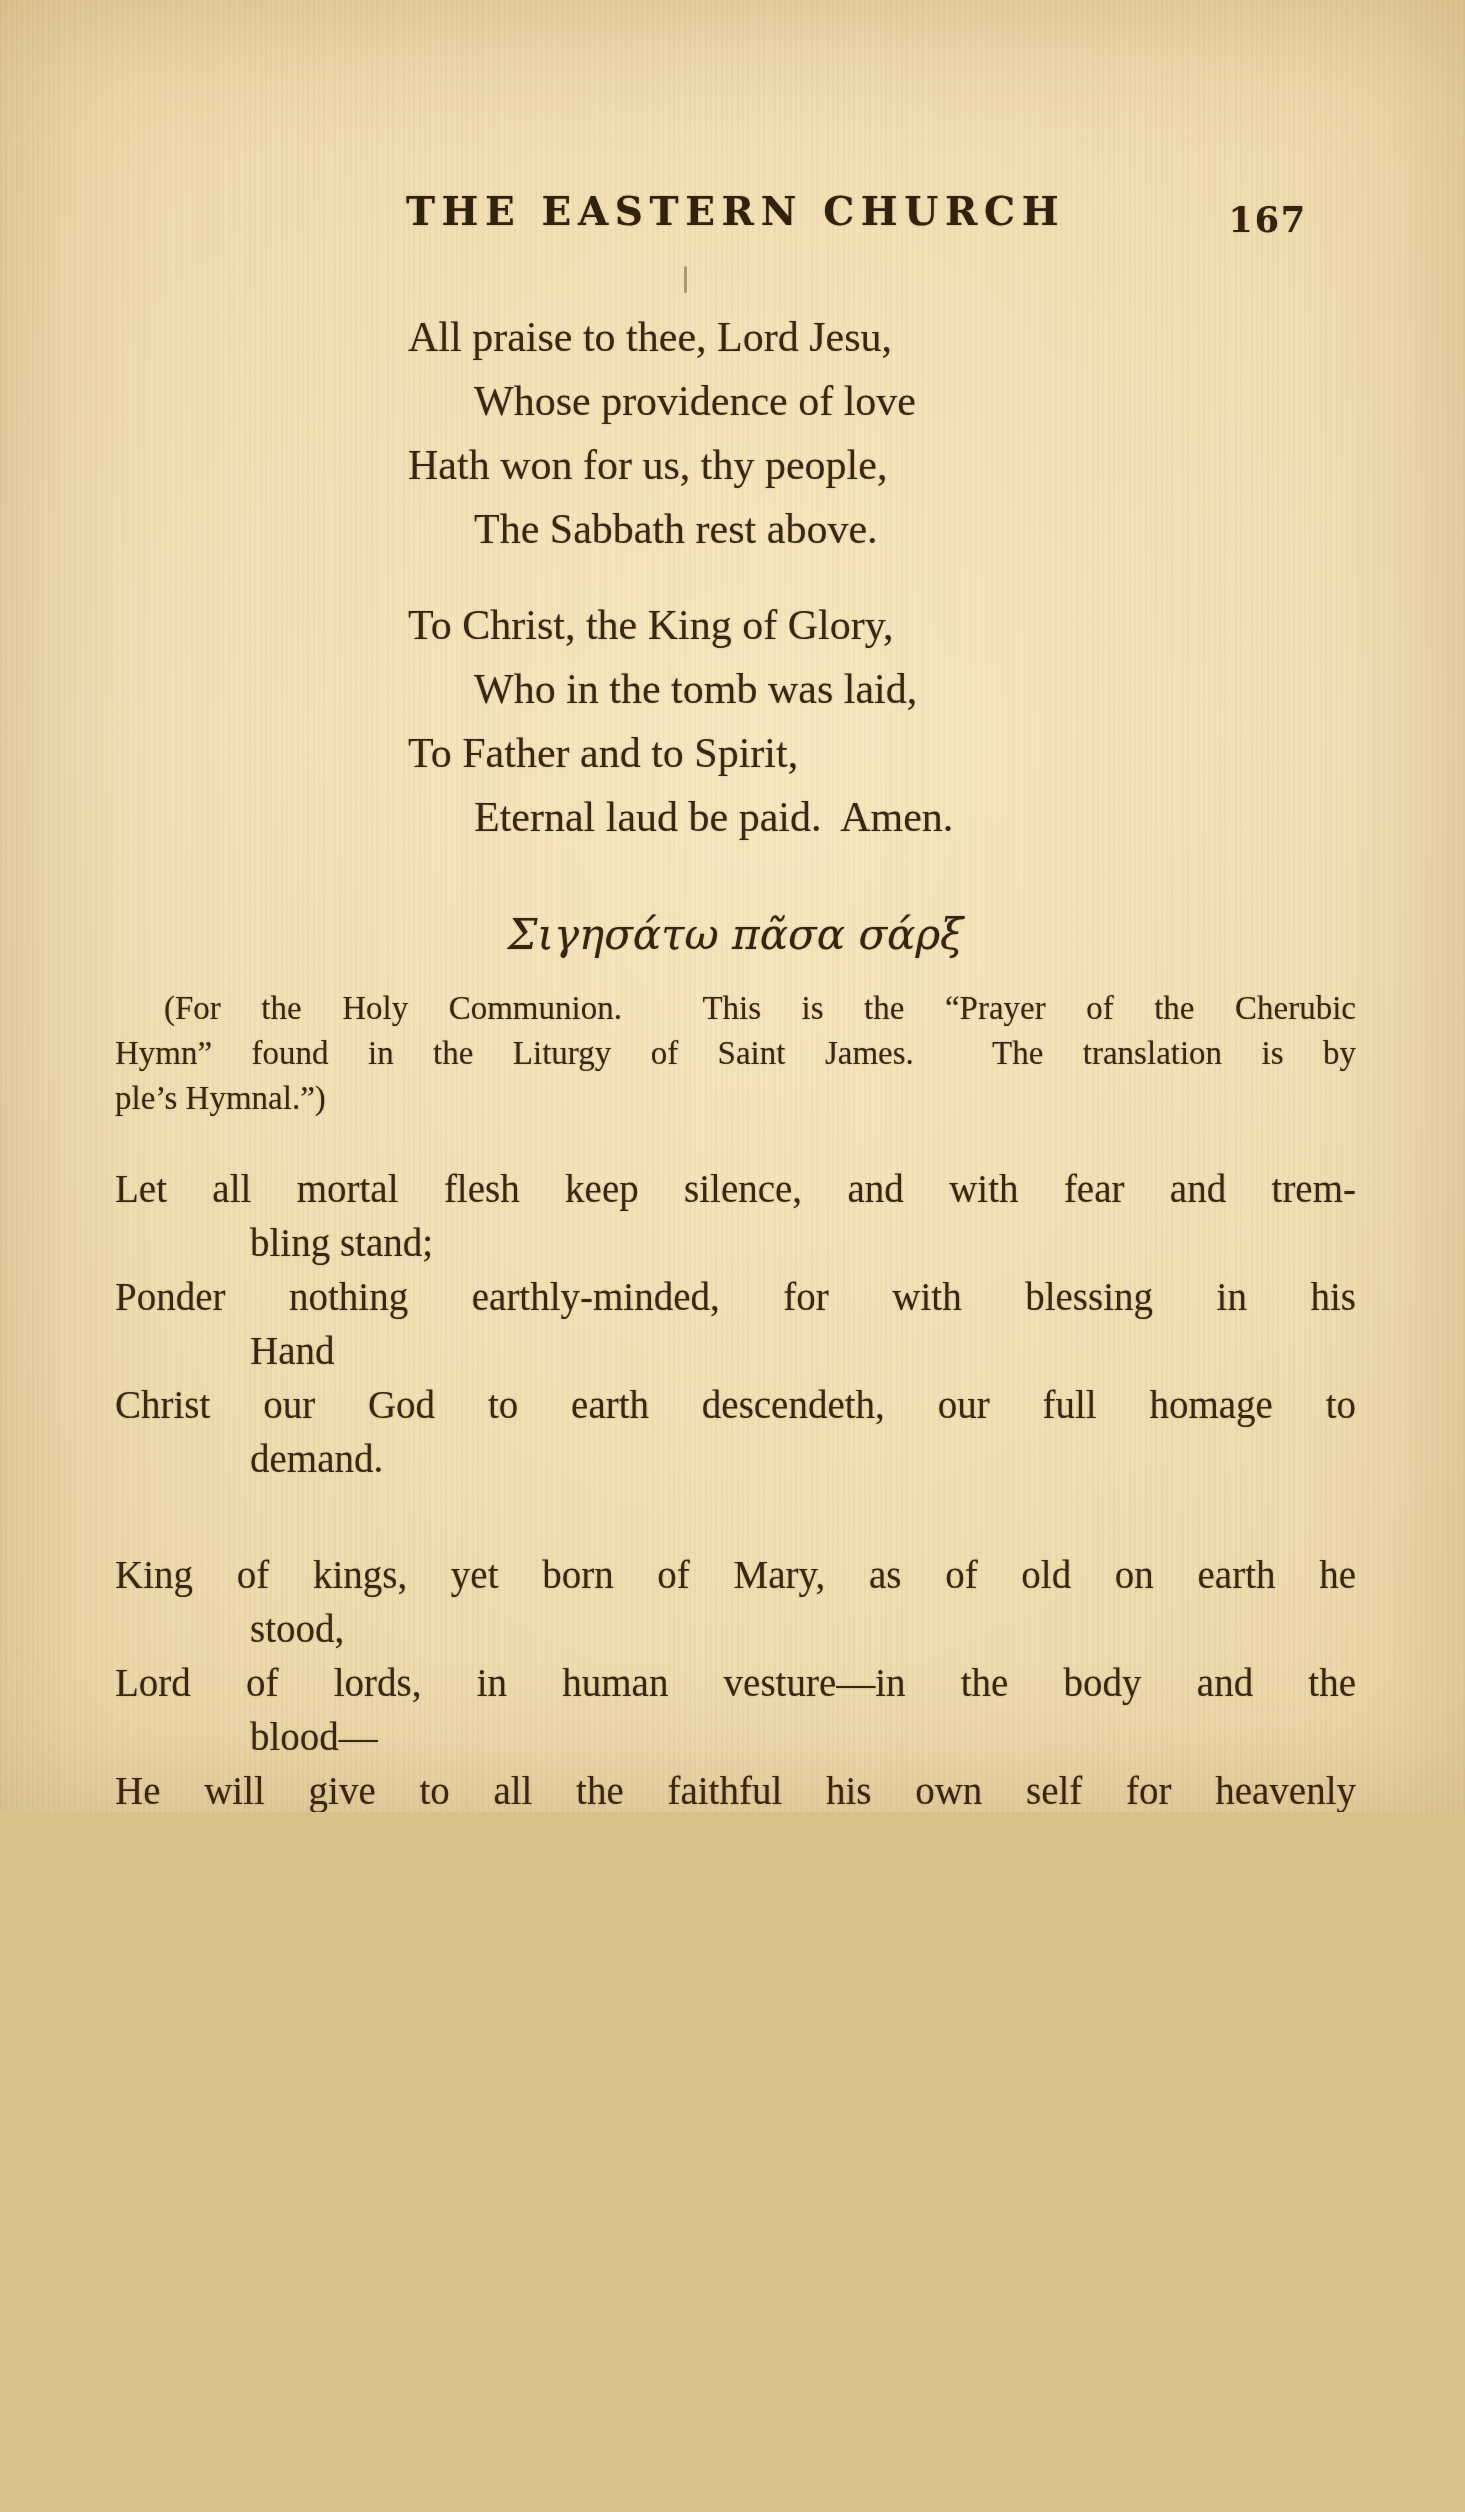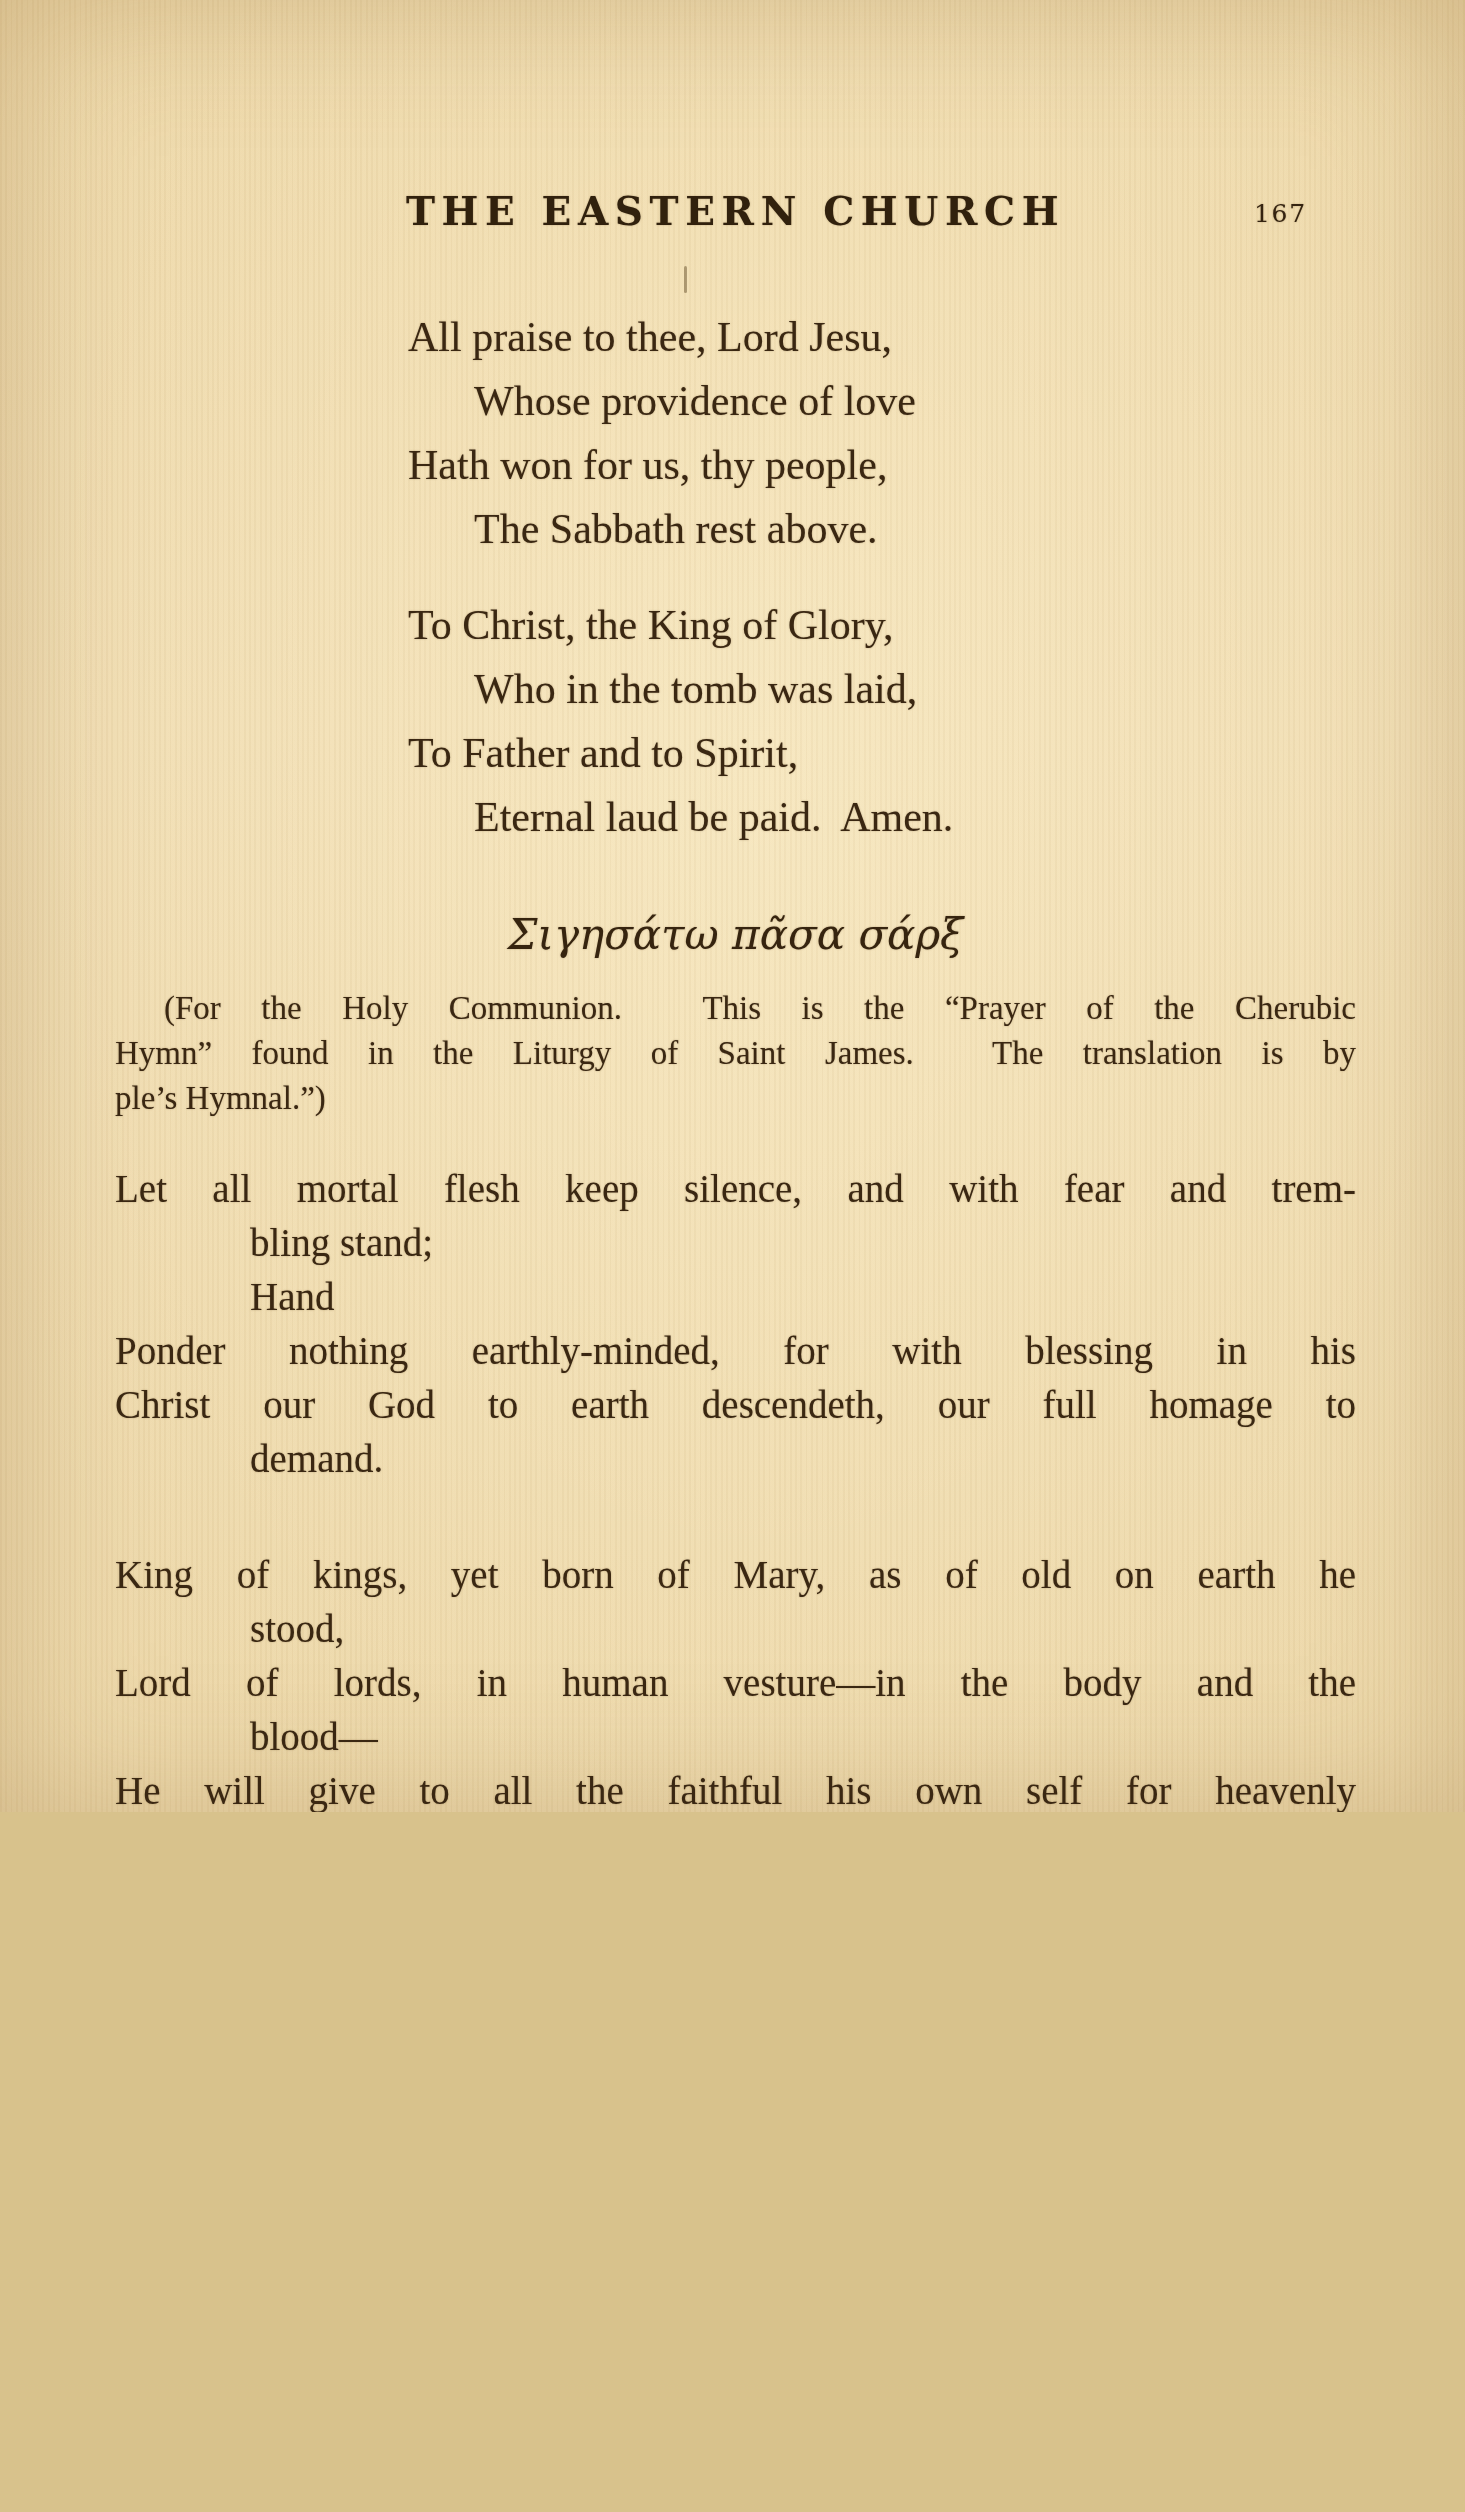--- a/index.html
+++ b/index.html
@@ -37,22 +37,22 @@
     font-weight: 700;
     font-size: 39px;
     letter-spacing: 0.17em;
     color: #31210d;
   }
   .page-number {
     position: absolute;
     right: 49px;
     top: 10.6px;
     font-family: "DejaVu Serif", serif;
-    font-weight: 400;
-    font-size: 25px;
+    font-weight: 700;
+    font-size: 35px;
     letter-spacing: 1.8px;
     color: #342310;
   }
   .scan-tick {
     position: absolute;
     left: 569px;
     top: 78px;
     width: 2.7px;
     height: 26.6px;
     background: rgba(92,68,34,0.45);
@@ -132,22 +132,22 @@
 
     <div class="note">
       <div class="note-line first">(For the Holy Communion.  This is the “Prayer of the Cherubic</div>
       <div class="note-line">Hymn” found in the Liturgy of Saint James.  The translation is by</div>
       <div class="note-line last">ple’s Hymnal.”)</div>
     </div>
 
     <div class="stanza">
       <div class="sline full">Let all mortal flesh keep silence, and with fear and trem-</div>
       <div class="sline cont">bling stand;</div>
+      <div class="sline full">Ponder nothing earthly-minded, for with blessing in his</div>
       <div class="sline cont">Hand</div>
-      <div class="sline full">Ponder nothing earthly-minded, for with blessing in his</div>
       <div class="sline full">Christ our God to earth descendeth, our full homage to</div>
       <div class="sline cont">demand.</div>
     </div>
 
     <div class="stanza">
       <div class="sline full">King of kings, yet born of Mary, as of old on earth he</div>
       <div class="sline cont">stood,</div>
       <div class="sline full">Lord of lords, in human vesture—in the body and the</div>
       <div class="sline cont">blood—</div>
       <div class="sline full">He will give to all the faithful his own self for heavenly</div>

